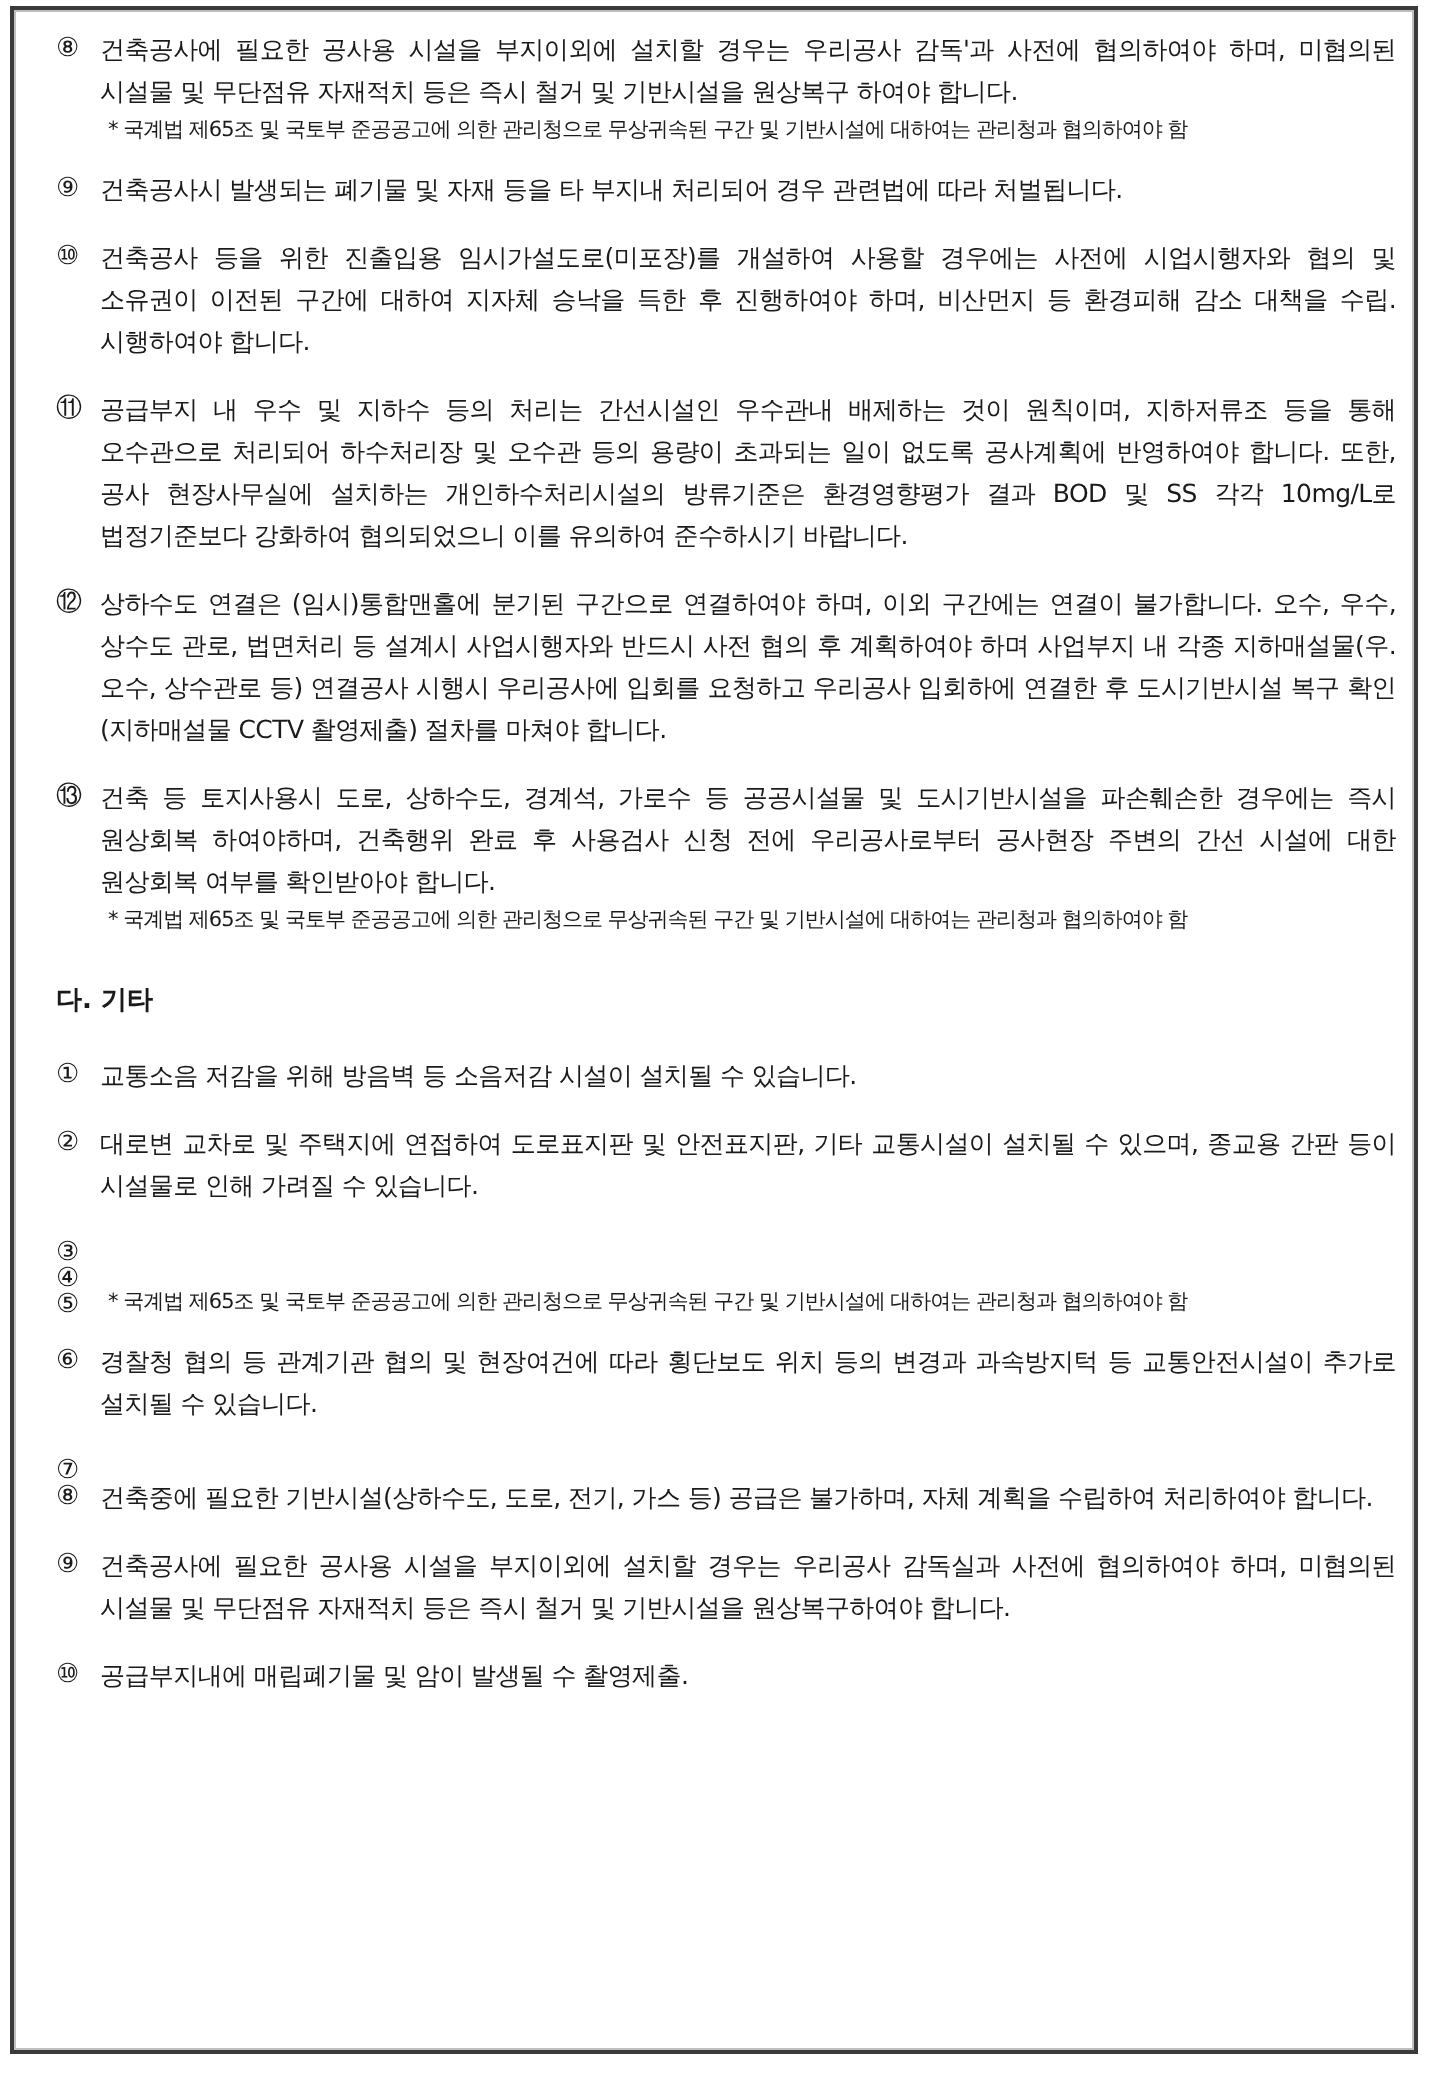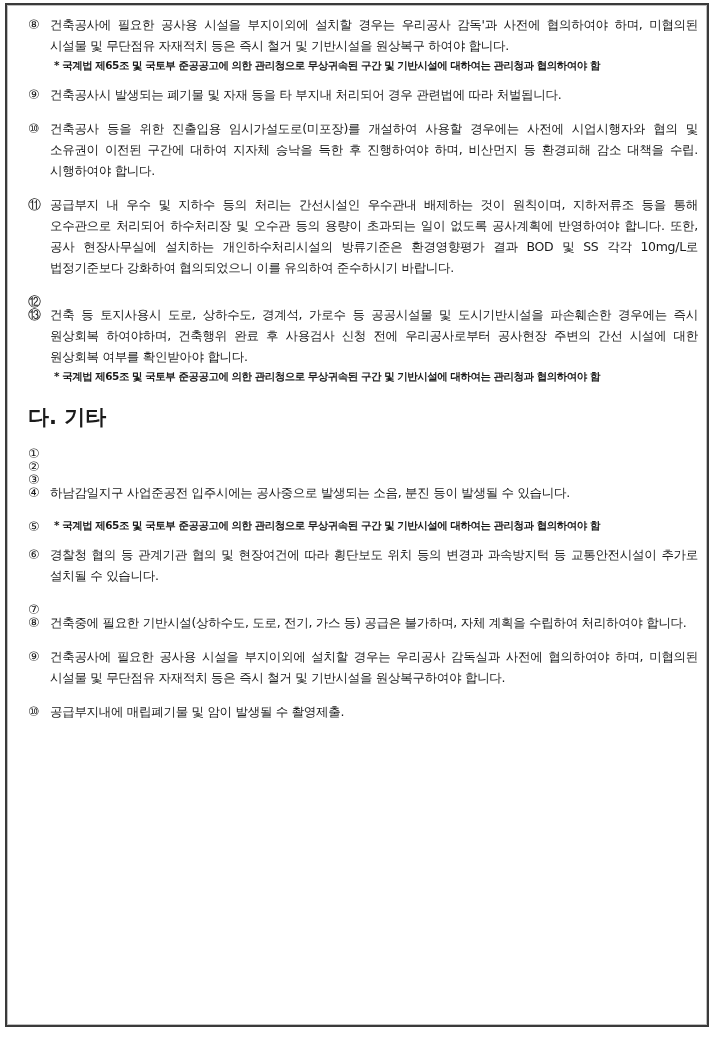--- a/index.html
+++ b/index.html
@@ -5,22 +5,22 @@
     html, body { margin: 0; padding: 0; background: #ffffff; }
     body { width: 718px; height: 1038px; overflow: hidden; font-family: "DejaVu Sans", "Liberation Sans", sans-serif; color: #1a1a1a; }
     .frame {
       position: absolute; left: 5px; top: 3px; width: 704px; height: 1024px;
       border: 2px solid #3a3a3a; box-sizing: border-box;
       box-shadow: inset 0 0 0 1px #bfbfbf;
     }
     .content { position: absolute; left: 28px; top: 14px; width: 670px; }
     .item { position: relative; padding-left: 22px; font-size: 12.5px; line-height: 21px; letter-spacing: -0.3px; word-break: keep-all; text-align: justify; }
     .item .num { position: absolute; left: 0; top: 0; font-size: 13px; }
-    .note { font-size: 10.5px; line-height: 18px; padding-left: 26px; letter-spacing: -0.5px; white-space: nowrap; font-weight: bold; }
-    .section-title { font-size: 21px; font-weight: bold; margin: 0; padding-left: 0; line-height: 24px; }
+    .note { font-size: 10.5px; line-height: 18px; padding-left: 26px; letter-spacing: -0.5px; white-space: nowrap; }
+    .section-title { font-size: 13px; font-weight: bold; margin: 0; padding-left: 0; line-height: 24px; }
     .gap-s { height: 10px; }
     .gap-m { height: 13px; }
   </style>
 </head>
 <body>
 
 <div class="frame"></div>
 
 <div class="content">
 
@@ -44,51 +44,53 @@
   <div class="gap-m"></div>
 
   <div class="item">
     <span class="num">⑪</span>
     <span>공급부지 내 우수 및 지하수 등의 처리는 간선시설인 우수관내 배제하는 것이 원칙이며, 지하저류조 등을 통해 오수관으로 처리되어 하수처리장 및 오수관 등의 용량이 초과되는 일이 없도록 공사계획에 반영하여야 합니다. 또한, 공사 현장사무실에 설치하는 개인하수처리시설의 방류기준은 환경영향평가 결과 BOD 및 SS 각각 10mg/L로 법정기준보다 강화하여 협의되었으니 이를 유의하여 준수하시기 바랍니다.</span>
   </div>
   <div class="gap-m"></div>
 
   <div class="item">
     <span class="num">⑫</span>
+    <span>상하수도 연결은 (임시)통합맨홀에 분기된 구간으로 연결하여야 하며, 이외 구간에는 연결이 불가합니다. 오수, 우수, 상수도 관로, 법면처리 등 설계시 사업시행자와 반드시 사전 협의 후 계획하여야 하며 사업부지 내 각종 지하매설물(우.오수, 상수관로 등) 연결공사 시행시 우리공사에 입회를 요청하고 우리공사 입회하에 연결한 후 도시기반시설 복구 확인(지하매설물 CCTV 촬영제출) 절차를 마쳐야 합니다.</span>
   </div>
   <div class="gap-m"></div>
 
   <div class="item">
     <span class="num">⑬</span>
     <span>건축 등 토지사용시 도로, 상하수도, 경계석, 가로수 등 공공시설물 및 도시기반시설을 파손훼손한 경우에는 즉시 원상회복 하여야하며, 건축행위 완료 후 사용검사 신청 전에 우리공사로부터 공사현장 주변의 간선 시설에 대한 원상회복 여부를 확인받아야 합니다.</span>
   </div>
   <div class="note">* 국계법 제65조 및 국토부 준공공고에 의한 관리청으로 무상귀속된 구간 및 기반시설에 대하여는 관리청과 협의하여야 함</div>
 
   <div style="height:20px"></div>
   <h2 class="section-title">다. 기타</h2>
   <div style="height:14px"></div>
 
   <div class="item">
     <span class="num">①</span>
+    <span>교통소음 저감을 위해 방음벽 등 소음저감 시설이 설치될 수 있습니다.</span>
   </div>
   <div class="gap-m"></div>
 
   <div class="item">
     <span class="num">②</span>
+    <span>대로변 교차로 및 주택지에 연접하여 도로표지판 및 안전표지판, 기타 교통시설이 설치될 수 있으며, 종교용 간판 등이 시설물로 인해 가려질 수 있습니다.</span>
   </div>
   <div class="gap-m"></div>
 
   <div class="item">
     <span class="num">③</span>
   </div>
   <div class="gap-m"></div>
 
   <div class="item">
     <span class="num">④</span>
-    <span>하남감일지구 사업준공전 입주시에는 공사중으로 발생되는 소음, 분진 등이 발생될 수 있습니다.</span>
   </div>
   <div class="gap-m"></div>
 
   <div class="item">
     <span class="num">⑤</span>
   </div>
   <div class="note">* 국계법 제65조 및 국토부 준공공고에 의한 관리청으로 무상귀속된 구간 및 기반시설에 대하여는 관리청과 협의하여야 함</div>
   <div class="gap-s"></div>
 
   <div class="item">

